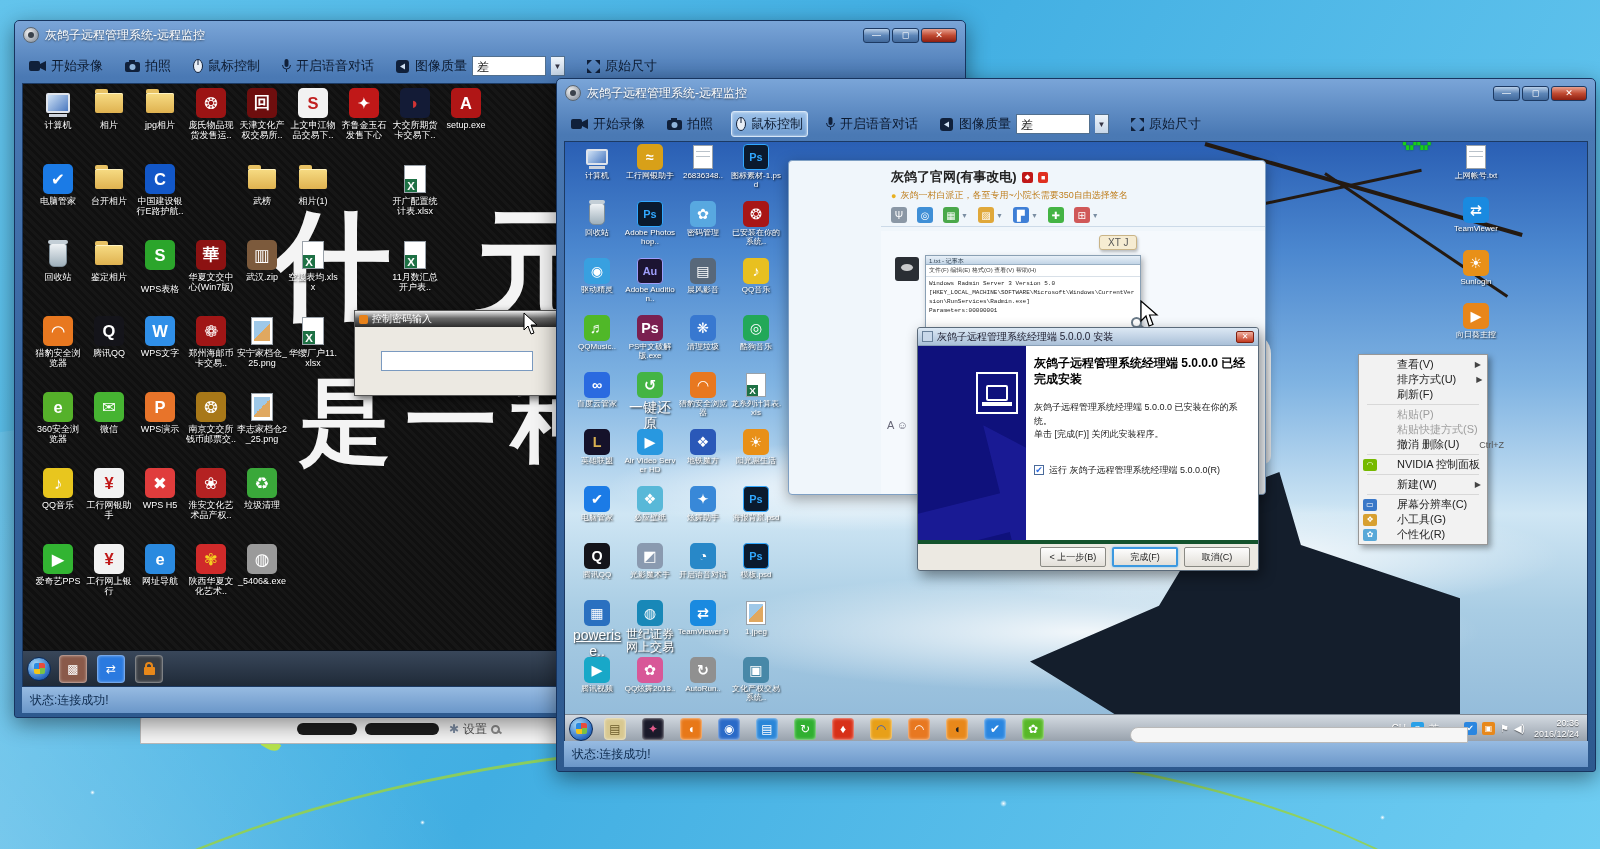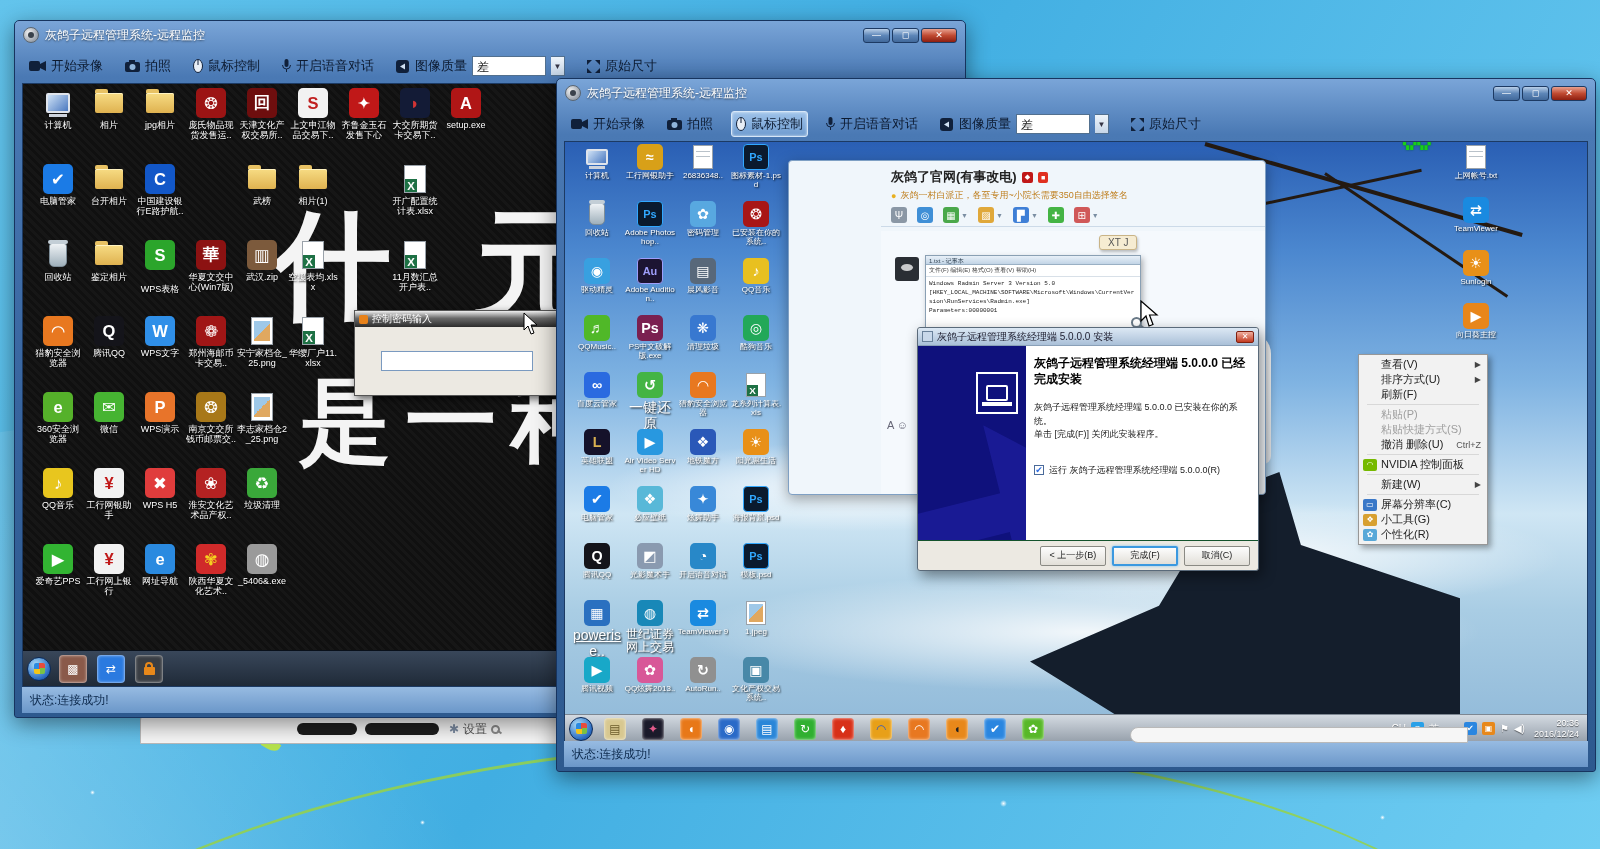--- a/index.html
+++ b/index.html
@@ -137,29 +137,29 @@
               clip-path:polygon(0 55%,55% 55%,55% 20%,100% 60%,55% 100%,55% 75%,0 75%);transform:rotate(-14deg);}
   .inst-iconbox{position:absolute;right:8px;top:26px;width:42px;height:42px;background:#0f117c;border:2px solid #fff;
                 display:flex;align-items:center;justify-content:center;}
   .mini-pc{width:22px;height:16px;border:2px solid #fff;border-radius:2px;position:relative;background:#0f117c;}
   .mini-pc::after{content:"";position:absolute;left:-6px;bottom:-7px;width:30px;height:4px;background:#fff;}
   .inst-right{position:absolute;left:108px;top:18px;right:0;bottom:30px;background:#fff;padding:10px 8px;overflow:hidden;}
   .inst-h{font-size:12px;font-weight:bold;color:#000;line-height:1.3;}
   .inst-p{font-size:9px;color:#222;margin-top:14px;line-height:1.5;}
   .inst-chk{display:flex;gap:5px;align-items:center;font-size:9px;color:#222;margin-top:22px;}
   .chk{width:10px;height:10px;border:1px solid #4a6a9a;background:#fff;color:#2a6ae0;font-size:9px;line-height:9px;text-align:center;}
-  .inst-foot{position:absolute;left:0;right:0;bottom:0;height:30px;border-top:1px solid #14532d;display:flex;align-items:center;
+  .inst-foot{position:absolute;left:0;right:0;bottom:0;height:30px;border-top:4px solid #14532d;display:flex;align-items:center;
              justify-content:flex-end;gap:6px;padding:0 8px;}
   .ibtn{width:66px;height:20px;background:linear-gradient(#fdfdfd,#e2dfd8);border:1px solid #8a8a84;border-radius:2px;
         font-size:9px;color:#222;display:flex;align-items:center;justify-content:center;}
   .ibtn.focus{border:2px solid #3b99e0;box-shadow:0 0 3px #7fc0f0;}
   
   .cmenu{position:absolute;background:#f2f2f2;border:1px solid #979797;box-shadow:3px 3px 6px rgba(0,0,0,.35);
          padding:2px;width:130px;font-size:11px;color:#222;}
-  .mi{display:flex;align-items:center;height:15px;padding:0 4px 0 2px;gap:4px;white-space:nowrap;}
+  .mi{display:flex;align-items:center;height:15px;padding:0 4px 0 2px;gap:20px;white-space:nowrap;}
   .mi .gut{width:14px;height:12px;flex:0 0 14px;display:flex;align-items:center;justify-content:center;font-size:8px;color:#fff;border-radius:2px;}
   .mi.dis{color:#9e9e9e;}
   .mi .sc{margin-left:auto;font-size:9px;color:#555;}
   .mi .arr{margin-left:auto;font-size:8px;color:#444;}
   .msep{height:1px;background:#d8d8d8;margin:2px 6px;}
   
   .pwdlg{position:absolute;background:#ece9e2;border:1px solid #555;box-shadow:2px 3px 8px rgba(0,0,0,.6);}
   .pw-tb{height:16px;background:linear-gradient(#efefef,#6a6a6a 45%,#2c2c2c);display:flex;align-items:center;gap:4px;
          padding:0 4px;color:#fff;font-size:10px;}
   .pw-ico{width:9px;height:9px;background:#e8821a;border-radius:2px;}

